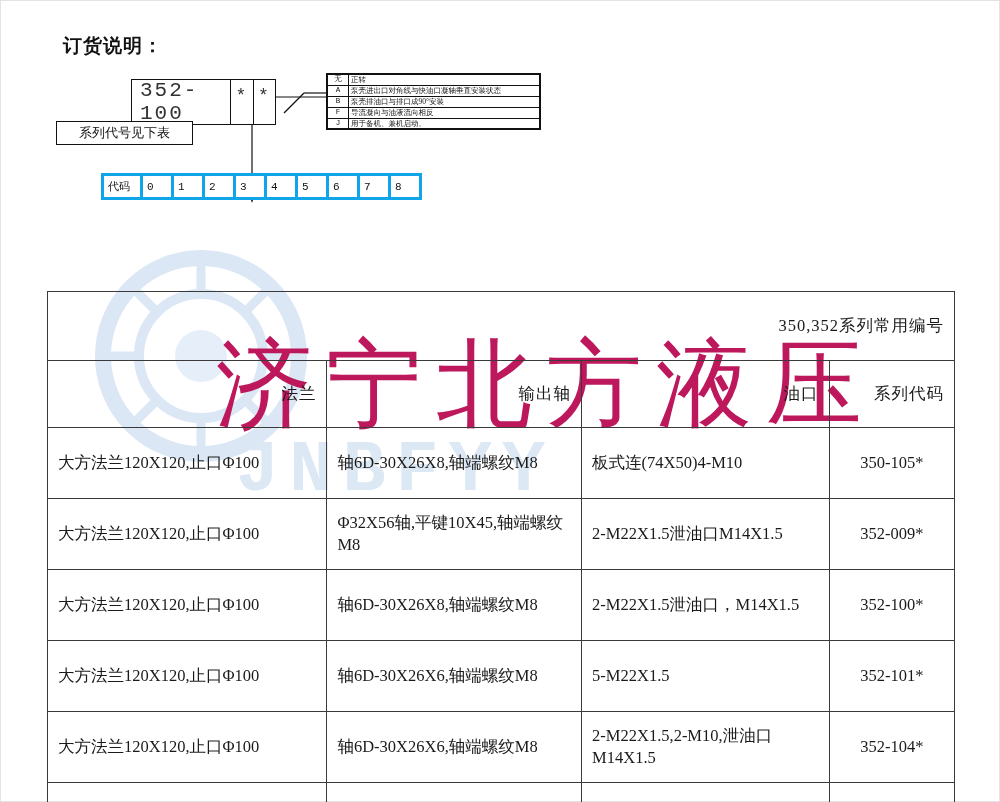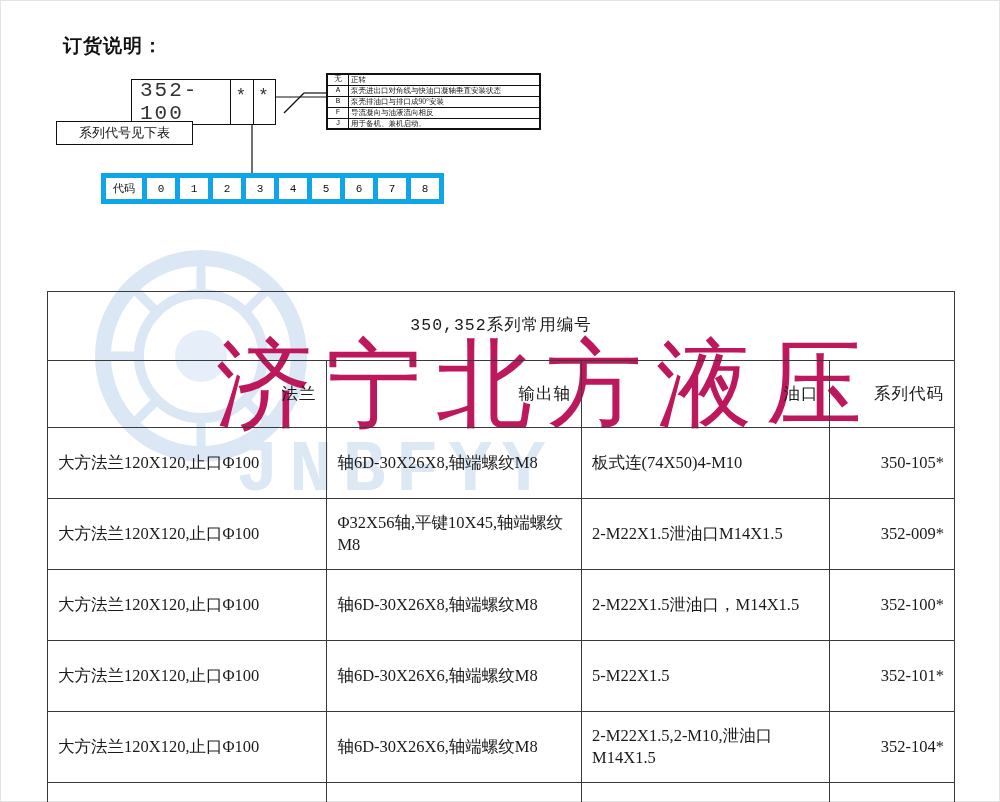--- a/index.html
+++ b/index.html
@@ -142,23 +142,23 @@
   
   .cap-table {
     position: absolute;
     left: 45px;
     top: 110px;
     border-collapse: collapse;
     font-size: 11px;
     background: #fff;
   }
   .cap-table td {
-    border: 5px solid #0ea5e9;
+    border: 3px solid #0ea5e9;
     padding: 2px 4px;
-    text-align: center;
+    text-align: left;
     font-family: "Liberation Mono", monospace;
     min-width: 20px;
     height: 17px;
   }
   .cap-table td.hdr {
     font-family: "Liberation Serif", serif;
     min-width: 28px;
   }
 
   .diagram svg {
@@ -183,36 +183,35 @@
   }
   table.main td {
     border: 1px solid #3a3a3a;
     padding: 6px 10px;
     font-size: 16.5px;
     color: #1a1a1a;
     vertical-align: middle;
     line-height: 1.35;
   }
   td.title-cell {
-    text-align: center;
+    text-align: right;
     font-size: 18px;
     height: 56px;
     letter-spacing: 1px;
-    font-family: Liberation Mono, monospace;
   }
   td.col-head {
     text-align: right;
     font-size: 18px;
     height: 54px;
     letter-spacing: 1px;
   }
   .c0 { width: 287px; text-align: left; }
   .c1 { width: 258px; }
   .c2 { width: 248px; margin-top: 35px; }
-  .c3 { width: 115px; text-align: right; }
+  .c3 { width: 115px; text-align: center; }
   tr.data-row td { height: 58px; }
 </style>
 </head>
 <body>
 
 <div class="page">
 
   <div class="watermark">
     <svg width="620" height="330" viewBox="0 0 620 330">
       <circle cx="140" cy="110" r="98" fill="none" stroke="#dbe7f5" stroke-width="16"></circle>

